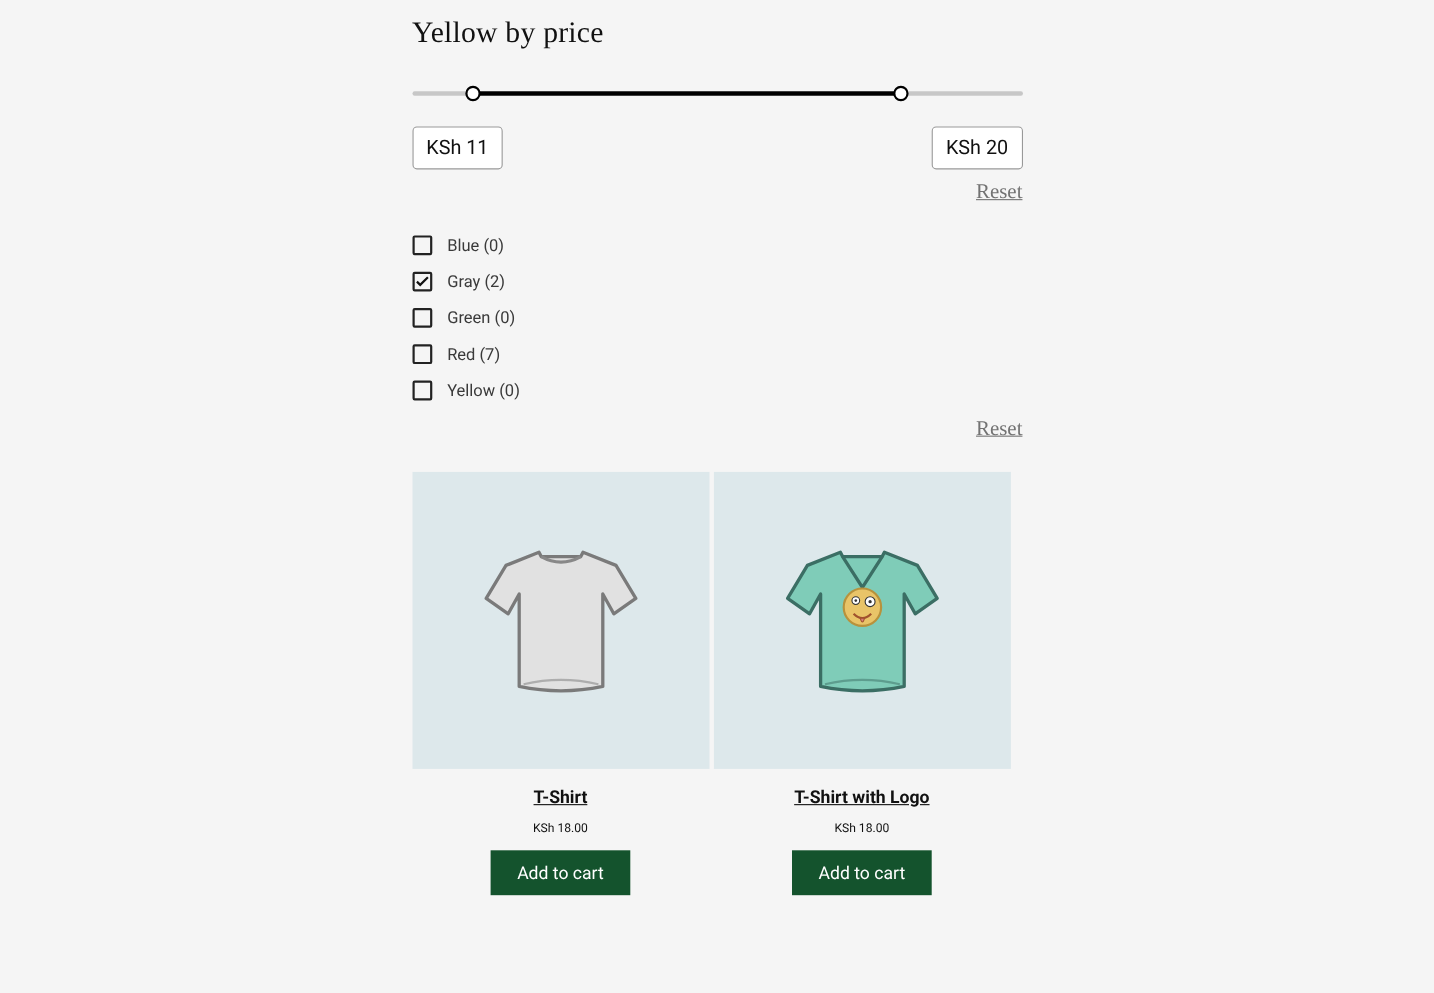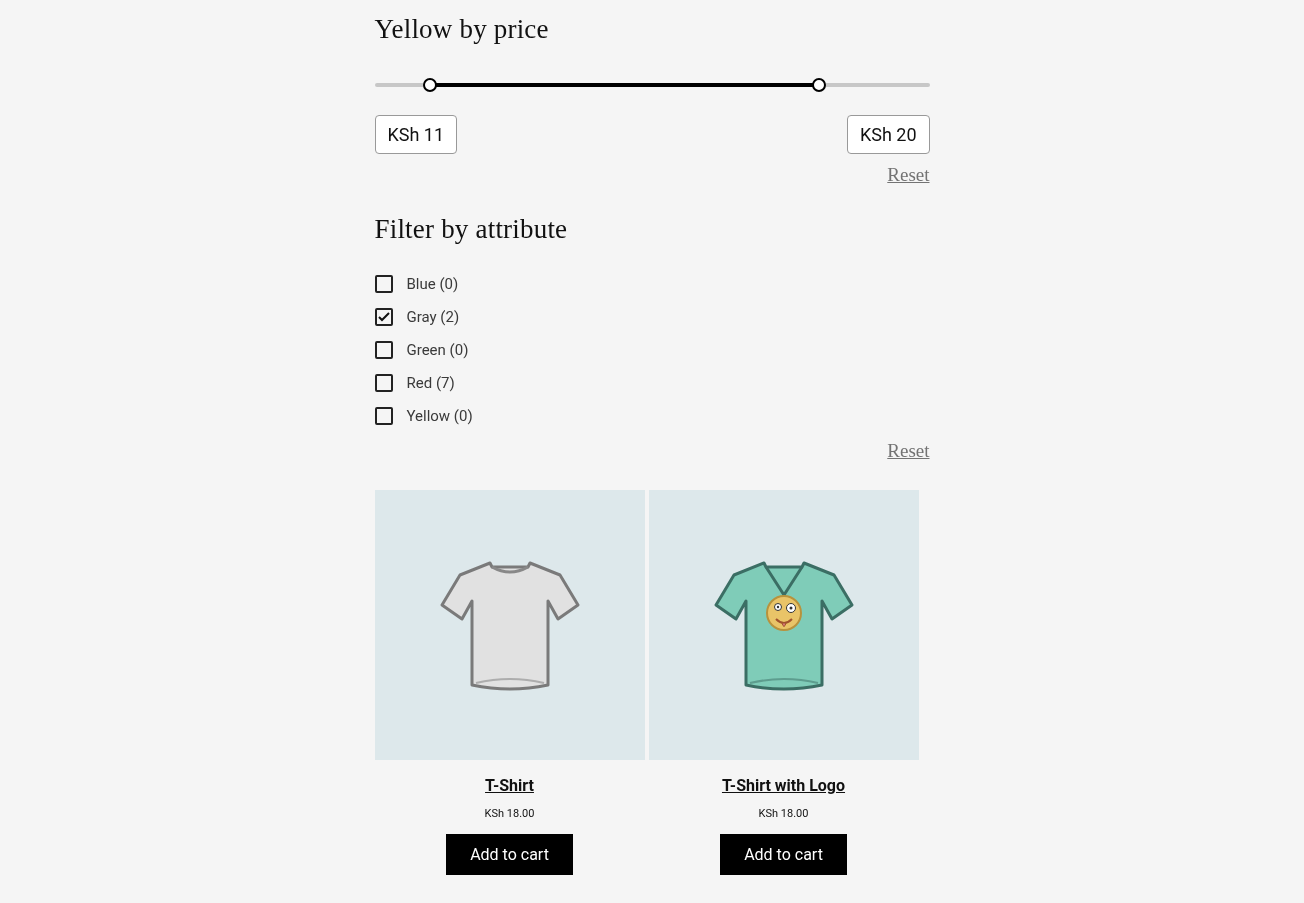--- a/index.html
+++ b/index.html
@@ -68,21 +68,21 @@
     display: flex; align-items: center; justify-content: center;
     margin-bottom: 16px;
   }
   .product-img svg { width: 180px; height: 180px; }
   .product-title {
     font-weight: 700; font-size: 16px; text-decoration: underline;
     color: #111; display: inline-block; margin-bottom: 12px;
   }
   .product-price { font-size: 11px; color: #111; margin-bottom: 14px; }
   .add-btn {
-    background: #000000; color: #fff; border: none; font-size: 16px;
+    background: #14532d; color: #fff; border: none; font-size: 16px;
     padding: 11px 24px; cursor: pointer; font-family: inherit;
   }
 </style>
 </head>
 <body>
 
 <div class="container">
 
   <h2 class="section-title">Yellow by price</h2>
 
@@ -95,21 +95,20 @@
 
   <div class="price-row">
     <div class="price-box">KSh 11</div>
     <div class="price-box">KSh 20</div>
   </div>
 
   <div class="reset-row">
     <button class="reset-link">Reset</button>
   </div>
 
-  <h2 class="section-title">Filter by attribute</h2>
 
   <ul class="attr-list" id="attr-list">
       <li class="attr-item">
         <span class="attr-check"></span>
         <span class="attr-label">Blue (0)</span>
       </li>
       <li class="attr-item">
         <span class="attr-check checked">
           <svg viewBox="0 0 12 10">
             <path d="M1 5 L4 8 L11 1" stroke="#111" stroke-width="2" fill="none"></path>

